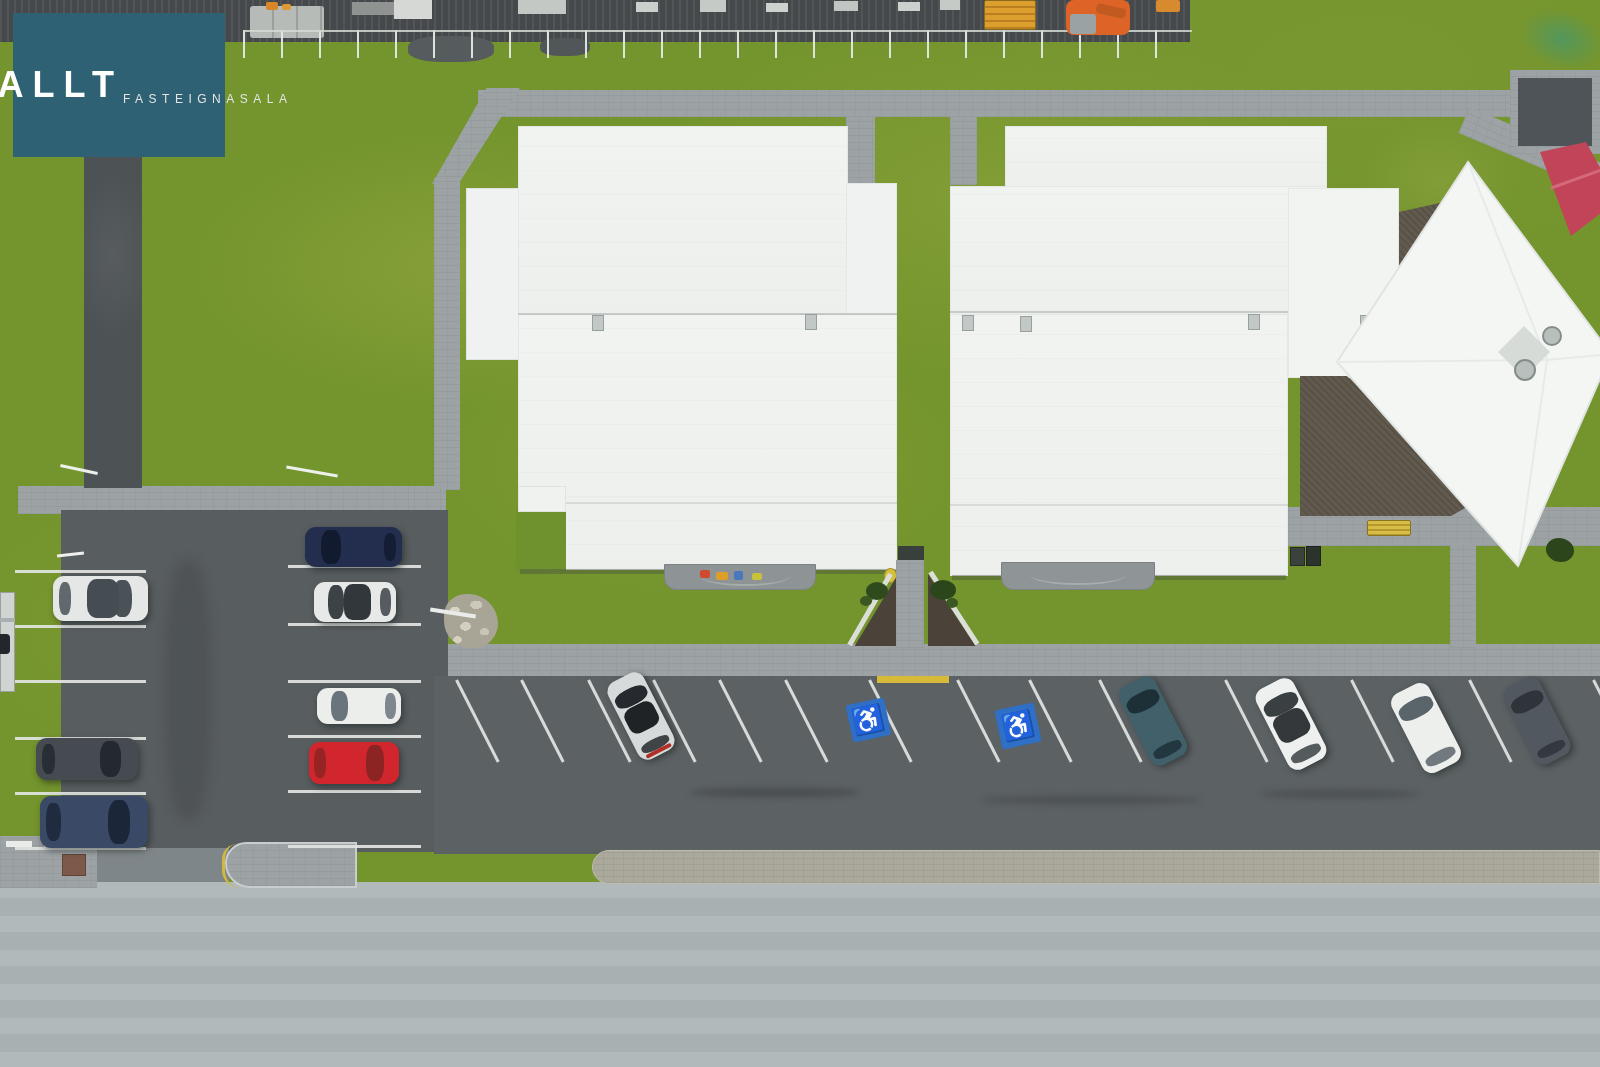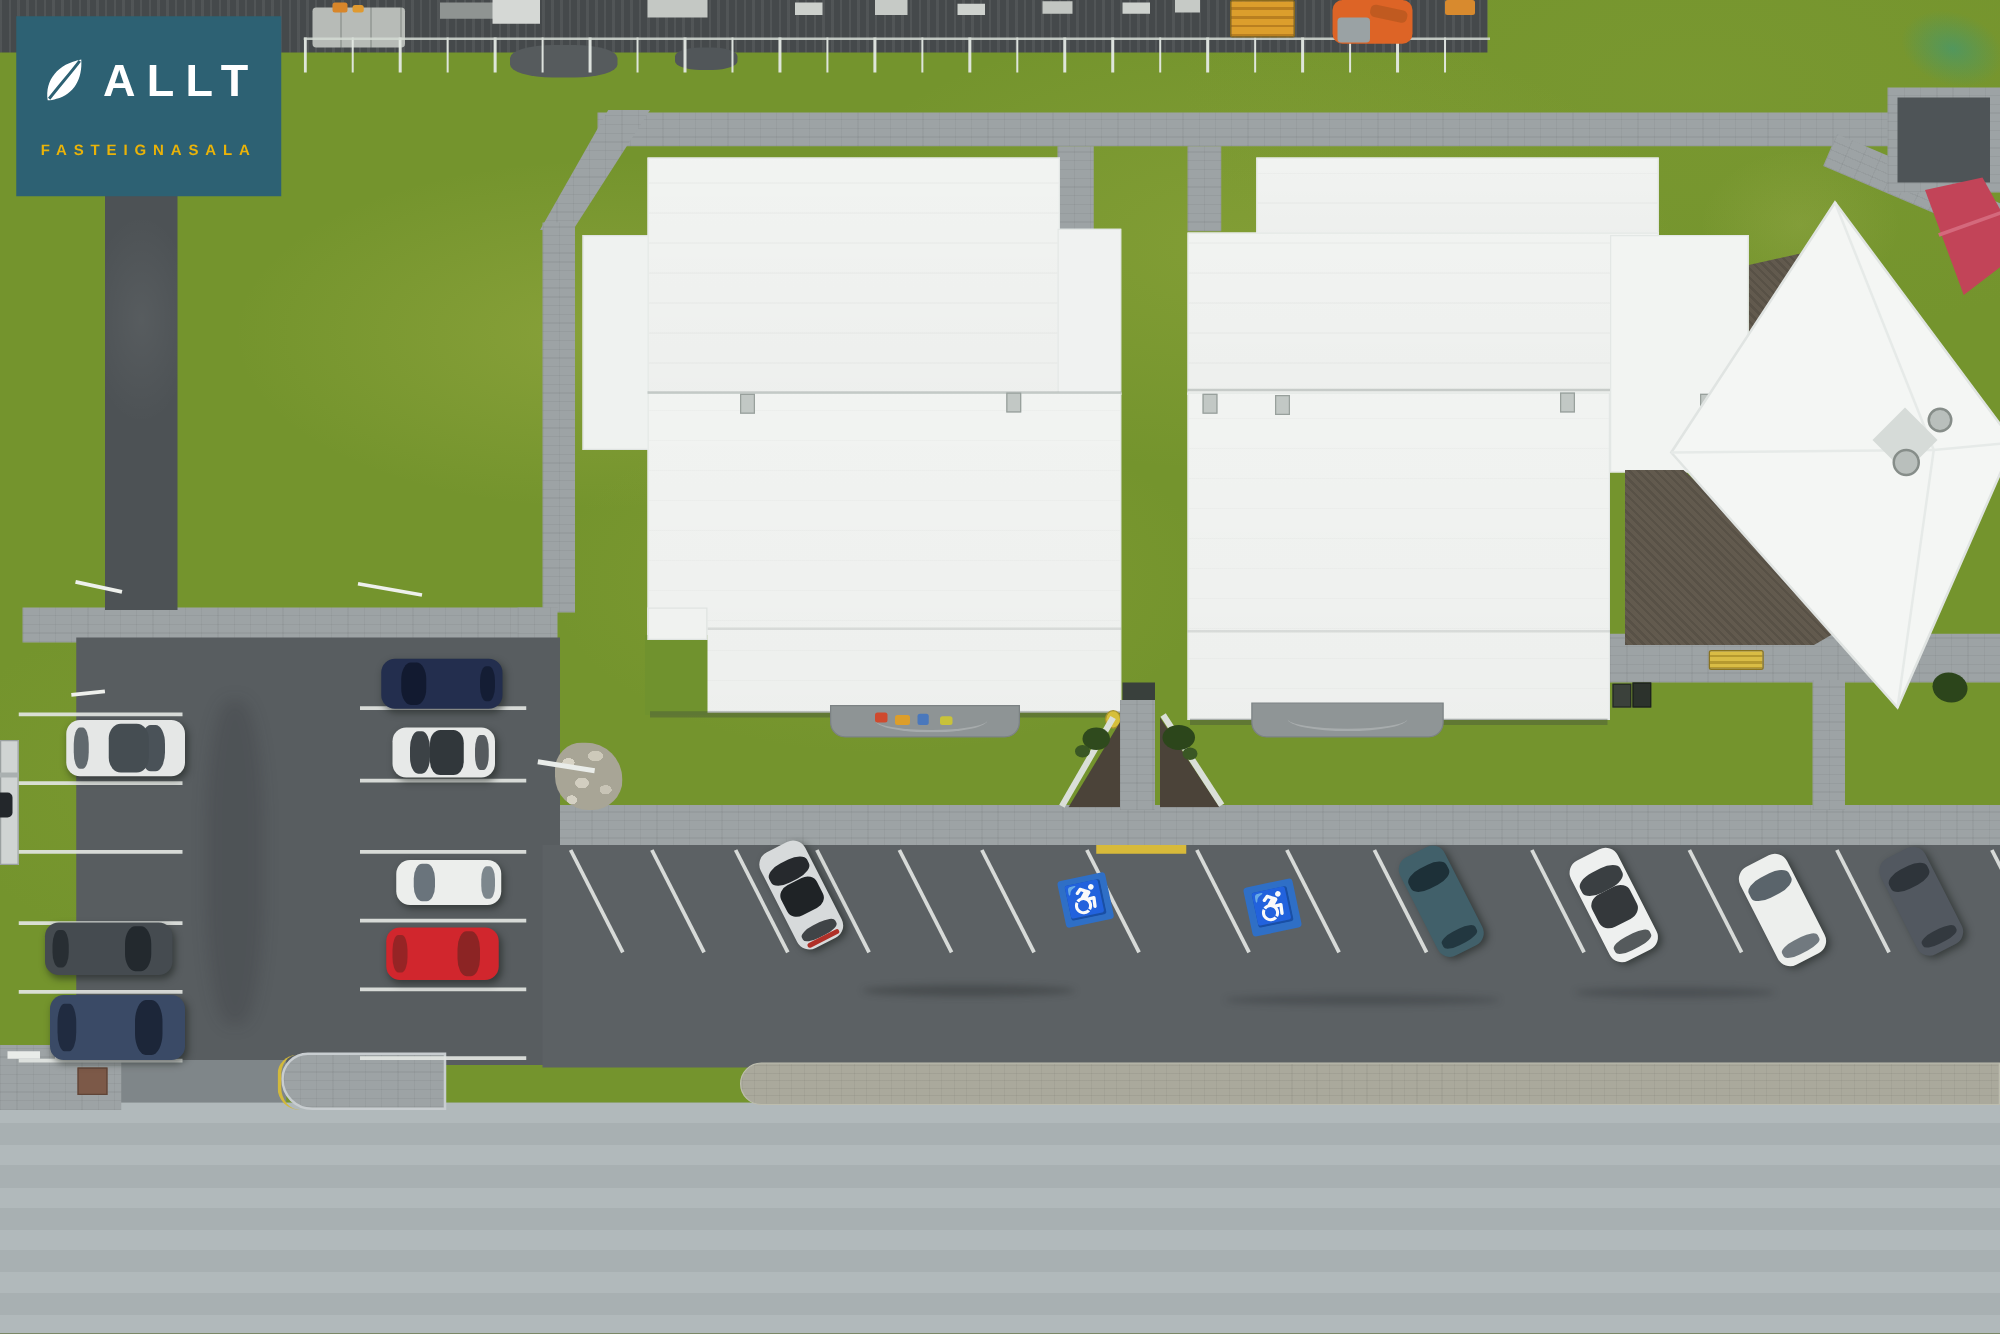--- a/index.html
+++ b/index.html
@@ -4,25 +4,25 @@
 <style>
   html,body{margin:0;padding:0;background:#222;}
   #canvas{position:relative;width:1600px;height:1067px;overflow:hidden;
     font-family:"Liberation Sans",sans-serif;background:#74942d;}
   .it{position:absolute;box-sizing:border-box;}
   .car{position:absolute;box-sizing:border-box;border-radius:11px;}
   .car .glass,.car .rear,.car .roofp,.car .tail{position:absolute;border-radius:40%;}
   .hc-glyph{position:absolute;inset:0;display:flex;align-items:center;justify-content:center;
     color:#fff;font-size:26px;line-height:1;}
   #brand{position:absolute;left:13px;top:13px;width:212px;height:144px;
-    display:flex;flex-direction:column;align-items:center;justify-content:center;z-index:50;}
+    display:flex;flex-direction:row;align-items:center;justify-content:center;z-index:50;}
   #brand .row{display:flex;align-items:center;gap:10px;}
   #brand .name{color:#fff;font-weight:700;font-size:36px;letter-spacing:9px;
     font-family:"Liberation Sans",sans-serif;}
-  #brand .sub{color:#eab308;font-weight:700;font-size:12px;letter-spacing:5.5px;margin-top:27px;}
+  #brand .sub{color:#e5e5e5;font-weight:400;font-size:12px;letter-spacing:5.5px;margin-top:27px;}
   svg{display:block;}
 </style>
 </head>
 <body>
 
 <div id="canvas">
   <div id="brand" style="background: rgb(45, 97, 115);">
     <div class="row">
       <span>
         <svg viewBox="0 0 36 36" width="42" height="42" aria-hidden="true">

